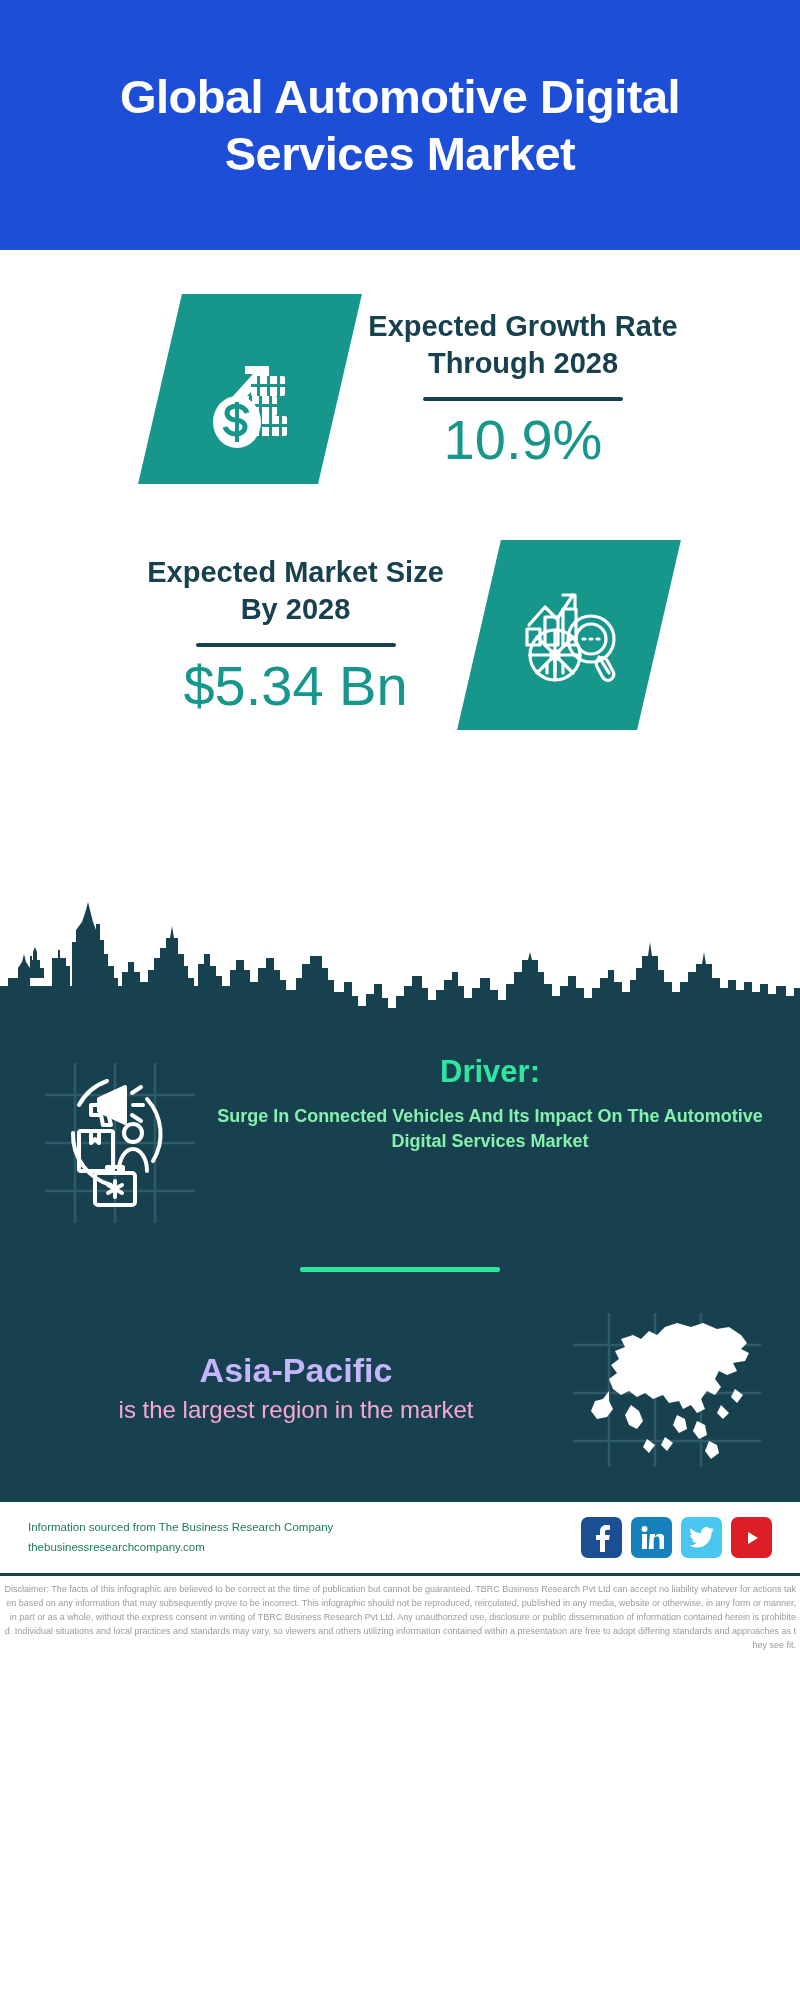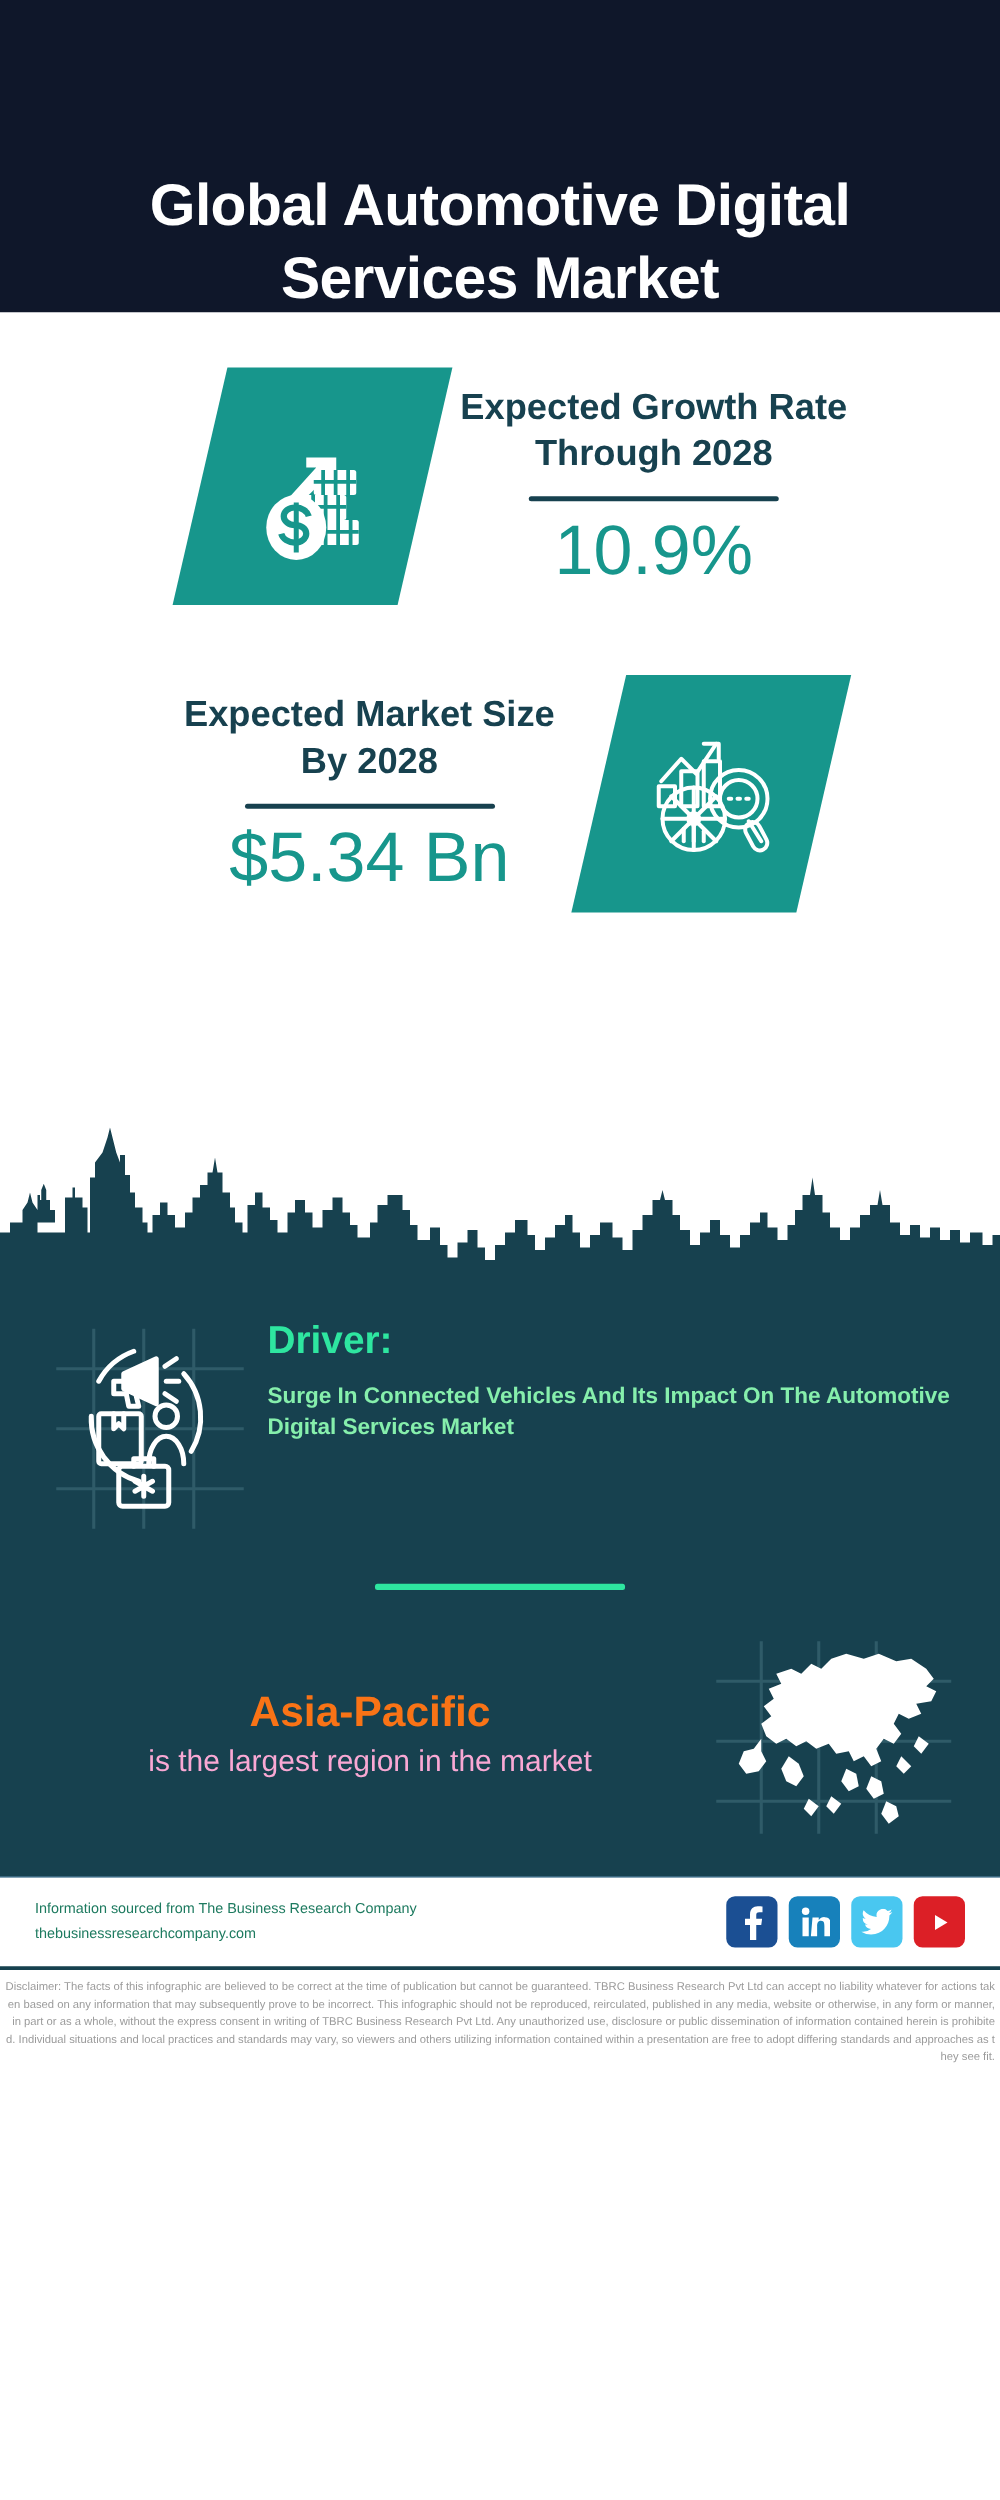--- a/index.html
+++ b/index.html
@@ -11,24 +11,24 @@
   .page {
     position: relative;
     width: 800px;
     height: 2000px;
     overflow: hidden;
     background: #ffffff;
   }
 
   
   .header {
-    background: #0f172a;
+    background: #1d4ed8;
     height: 250px;
     display: flex;
-    align-items: flex-end;
+    align-items: center;
     justify-content: center;
     padding: 0 40px;
   }
   .header h1 {
     color: #ffffff;
     font-size: 47px;
     font-weight: bold;
     line-height: 1.22;
     text-align: center;
     letter-spacing: -0.5px;
@@ -109,21 +109,21 @@
   .gridicon {
     width: 170px;
     height: 185px;
     flex: none;
     display: flex;
     align-items: center;
     justify-content: center;
   }
   .driver-text {
     flex: 1;
-    text-align: left;
+    text-align: center;
     padding-top: 4px;
   }
   .driver-label {
     color: #2ee6a0;
     font-size: 31px;
     font-weight: bold;
     margin-bottom: 14px;
   }
   .driver-body {
     color: #86efac;
@@ -141,21 +141,21 @@
   }
 
   .region-block {
     display: flex;
     align-items: center;
     padding: 34px 34px 10px 34px;
     gap: 8px;
   }
   .region-text { flex: 1; text-align: center; }
   .region-name {
-    color: #f97316;
+    color: #c4b5fd;
     font-size: 34px;
     font-weight: bold;
     margin-bottom: 4px;
   }
   .region-sub {
     color: #f9a8d4;
     font-size: 24px;
     line-height: 1.32;
   }
   .region-icon {

